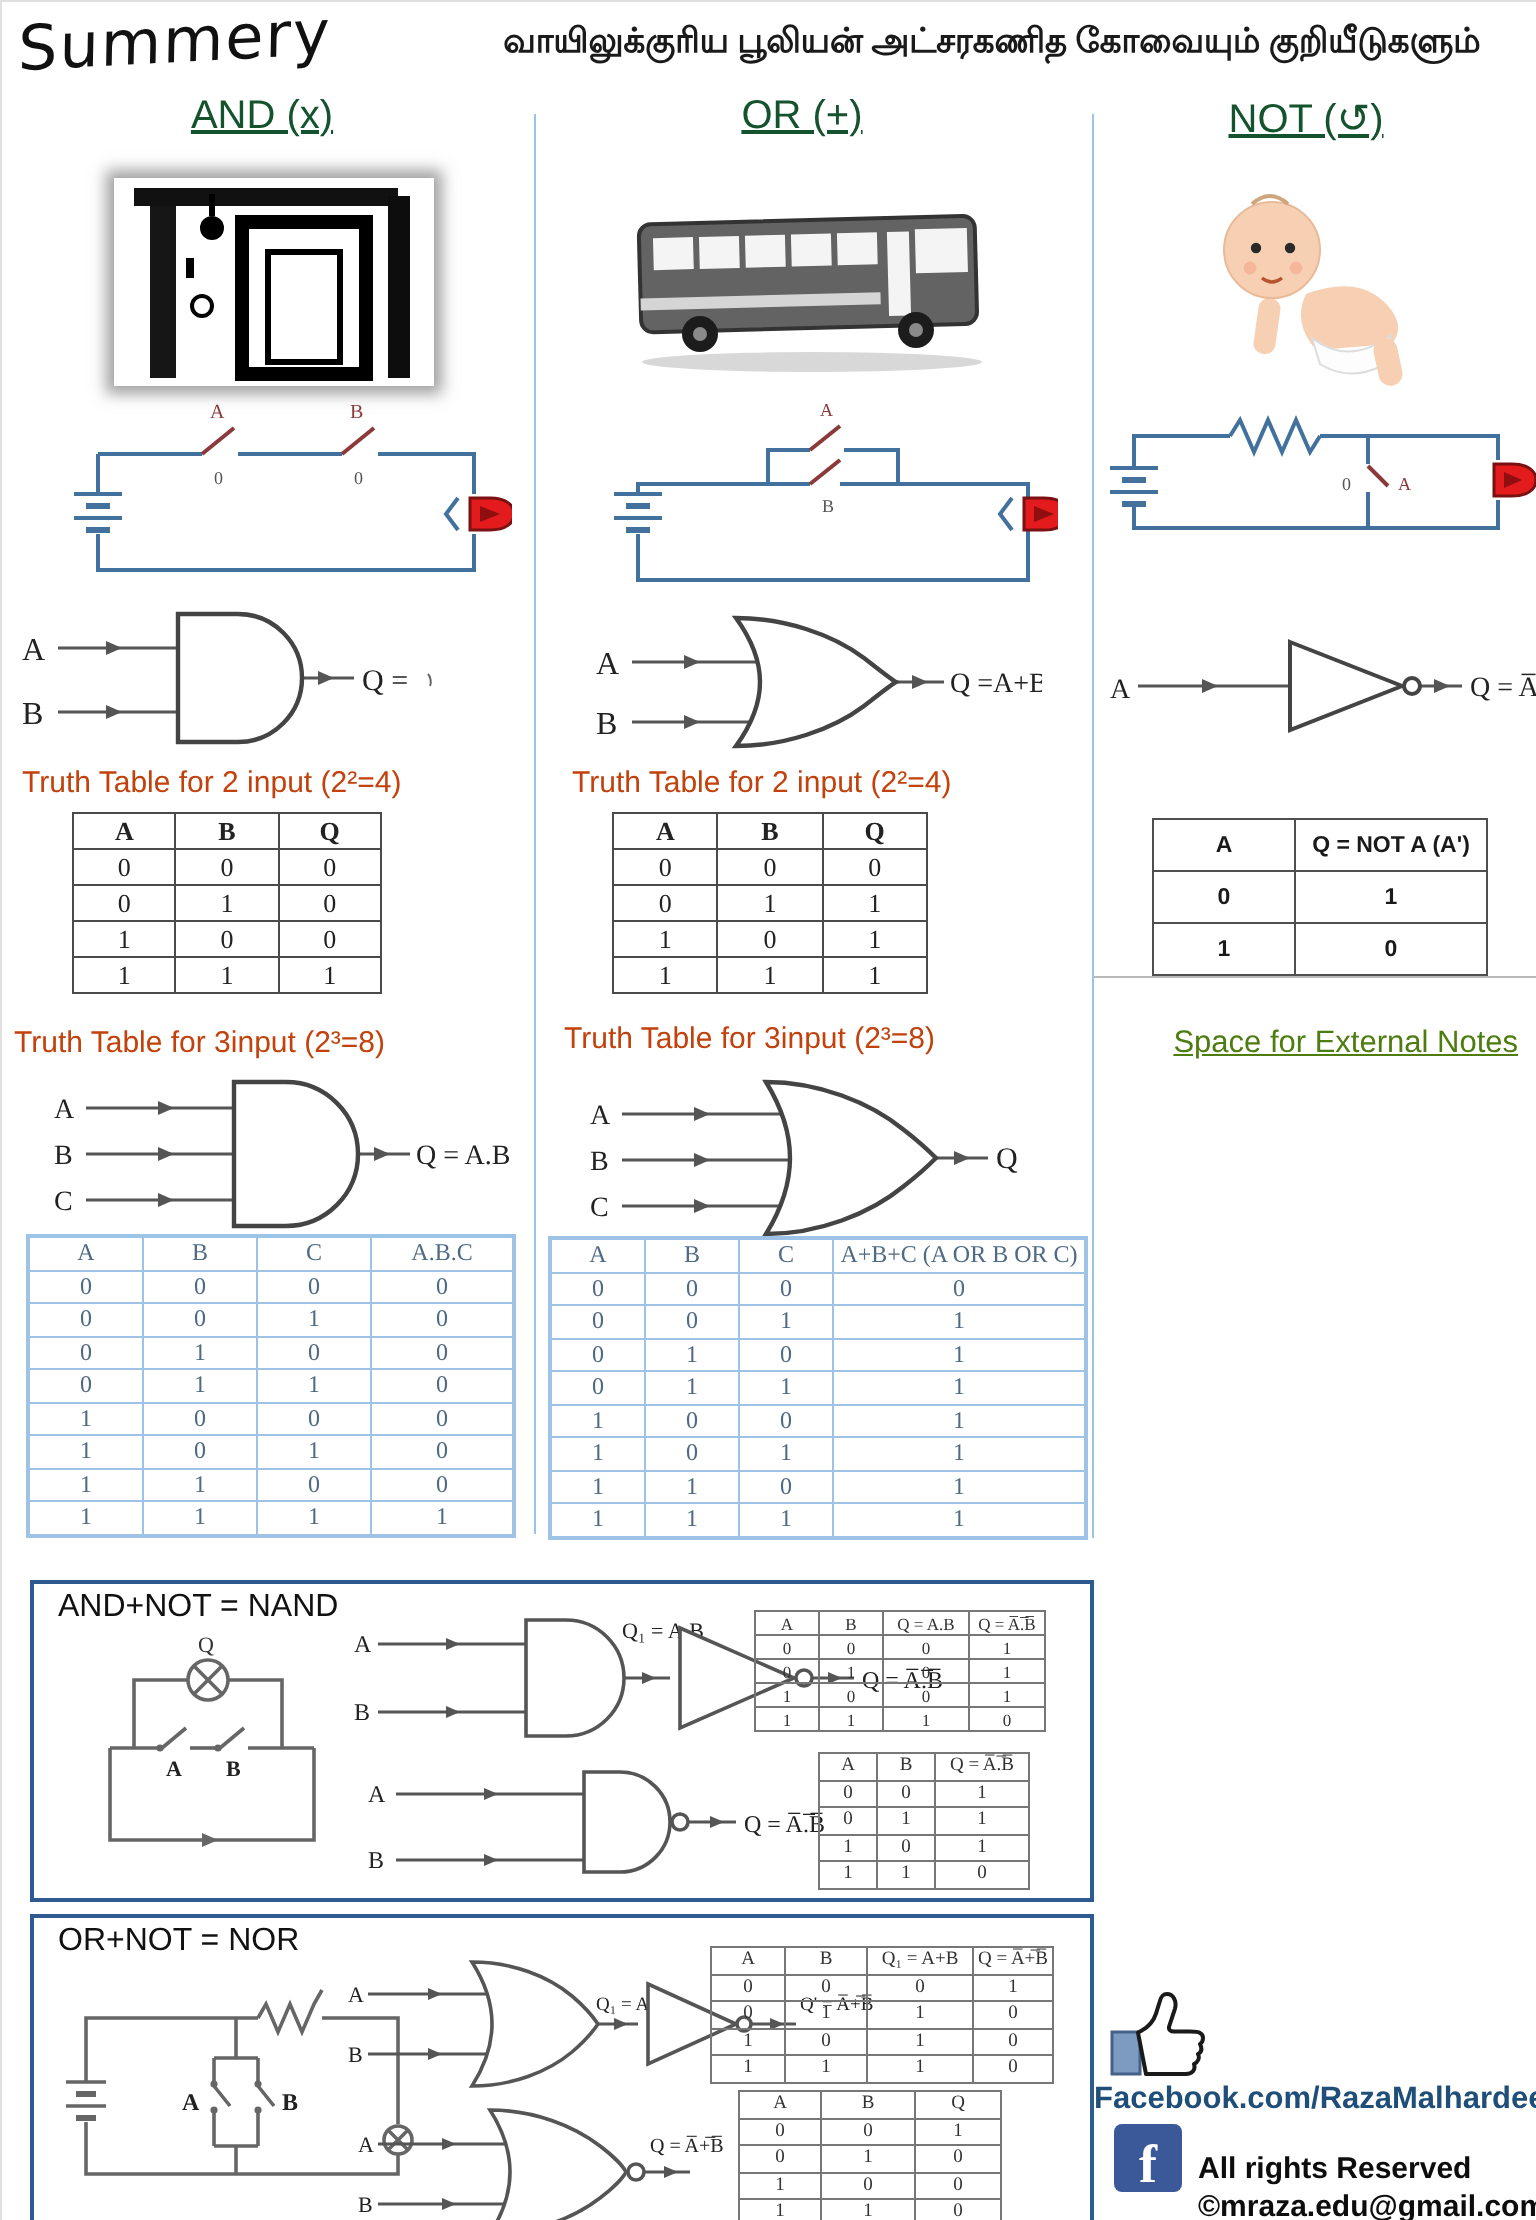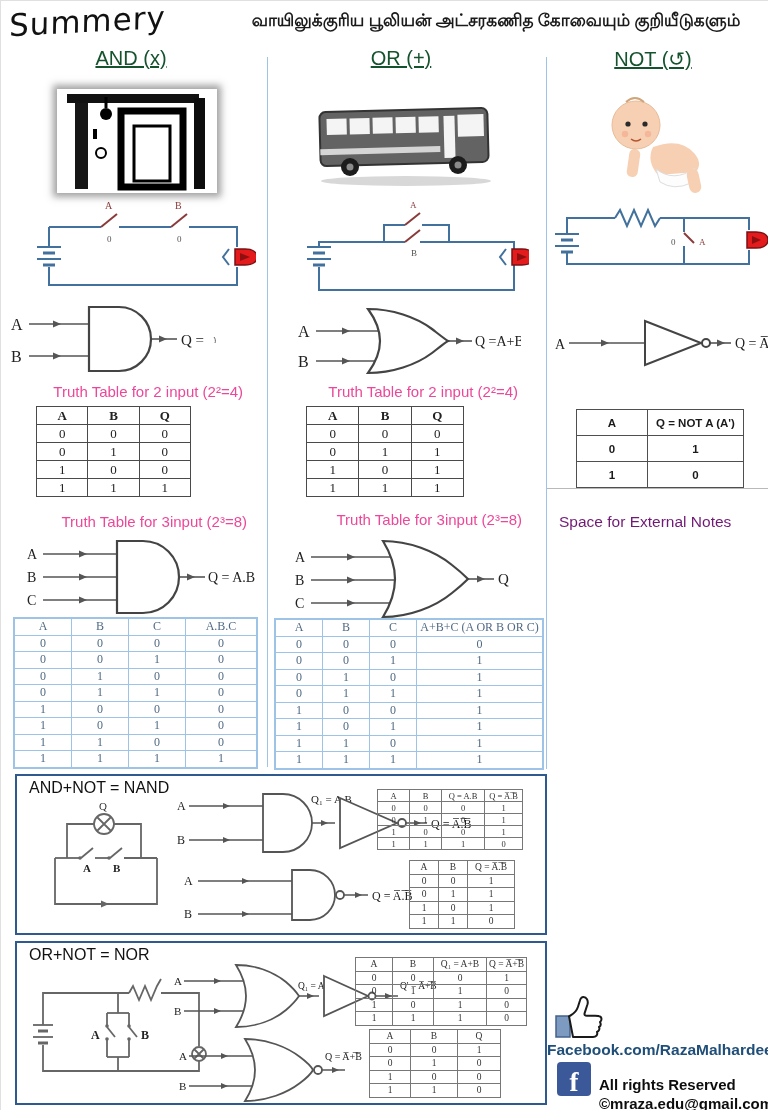--- a/index.html
+++ b/index.html
@@ -11,22 +11,22 @@
   .summery{left:8px;top:2px;font-size:31px;color:#111;font-family:"DejaVu Sans",sans-serif;
            transform:rotate(-3deg) skewX(-4deg);letter-spacing:1px;font-weight:500;}
   .tamil{left:225px;top:10px;width:540px;text-align:center;font-family:Liberation Serif, serif;
          font-weight:bold;font-size:17px;color:#1a1a1a;}
   .colhead{font-size:20px;color:#14532d;text-decoration:underline;text-align:center;font-weight:500;}
 
   .vdiv{width:1px;background:#9dc3e6;}
   .hdiv{height:1px;background:#b9b9b9;}
 
   
-  .tt-title{font-size:15px;color:#ec4899;text-align:right;white-space:nowrap;}
-  .notes{font-size:15.5px;color:#701a75;text-align:left;font-weight:500;}
+  .tt-title{font-size:15px;color:#c2410c;text-align:left;white-space:nowrap;}
+  .notes{font-size:15.5px;color:#4d7c0f;text-decoration:underline;text-align:right;font-weight:500;}
 
   
   table{border-collapse:collapse;table-layout:fixed;width:100%;}
   th,td{text-align:center;padding:0;font-weight:normal;}
   .tt-black{font-family:"Liberation Serif","DejaVu Serif",serif;font-size:13px;color:#222;}
   .tt-black th,.tt-black td{border:1px solid #4a4a4a;height:17px;}
   .tt-black th{font-weight:bold;}
   .tt-blue{font-family:"Liberation Serif","DejaVu Serif",serif;font-size:12px;color:#4f6a85;}
   .tt-blue th,.tt-blue td{border:1px solid #9dc3e6;height:15.5px;}
   .tt-blue{border:2px solid #9dc3e6;}
@@ -39,21 +39,21 @@
 
   #and-tt3 th:nth-child(-n+3){width:56px;}
   #or-tt3 th:nth-child(-n+3){width:46px;}
   #not-tt th:nth-child(1){width:70px;}
   #nand-tt1 th:nth-child(-n+2){width:31px;} #nand-tt1 th:nth-child(3){width:42px;}
   #nand-tt2 th:nth-child(-n+2){width:28px;}
   #nor-tt1 th:nth-child(1){width:36px;} #nor-tt1 th:nth-child(2){width:40px;} #nor-tt1 th:nth-child(3){width:52px;}
   #nor-tt2 th:nth-child(1){width:40px;} #nor-tt2 th:nth-child(2){width:46px;}
 
   
-  .combo{border:2px solid #2e5a8f;background:#fff;}
+  .combo{border:2px solid #2e5a8f;background:#fff;margin-top:16px;}
   .combo-title{position:absolute;left:12px;top:3px;font-size:16px;color:#111;}
 
   
   .door-wrap{box-shadow:0 0 7px 4px rgba(70,70,70,.5);background:#fff;}
 
   
   .fb-line{font-size:15.5px;font-weight:bold;color:#1f4e79;text-align:center;white-space:nowrap;}
   .f-logo{background:#3b5998;border-radius:4px;color:#fff;font-family:"Liberation Serif",serif;
           font-weight:bold;font-size:27px;text-align:center;line-height:40px;overflow:hidden;}
   .rights{font-size:15px;font-weight:bold;color:#0d0d0d;white-space:nowrap;margin-top:16px;}

